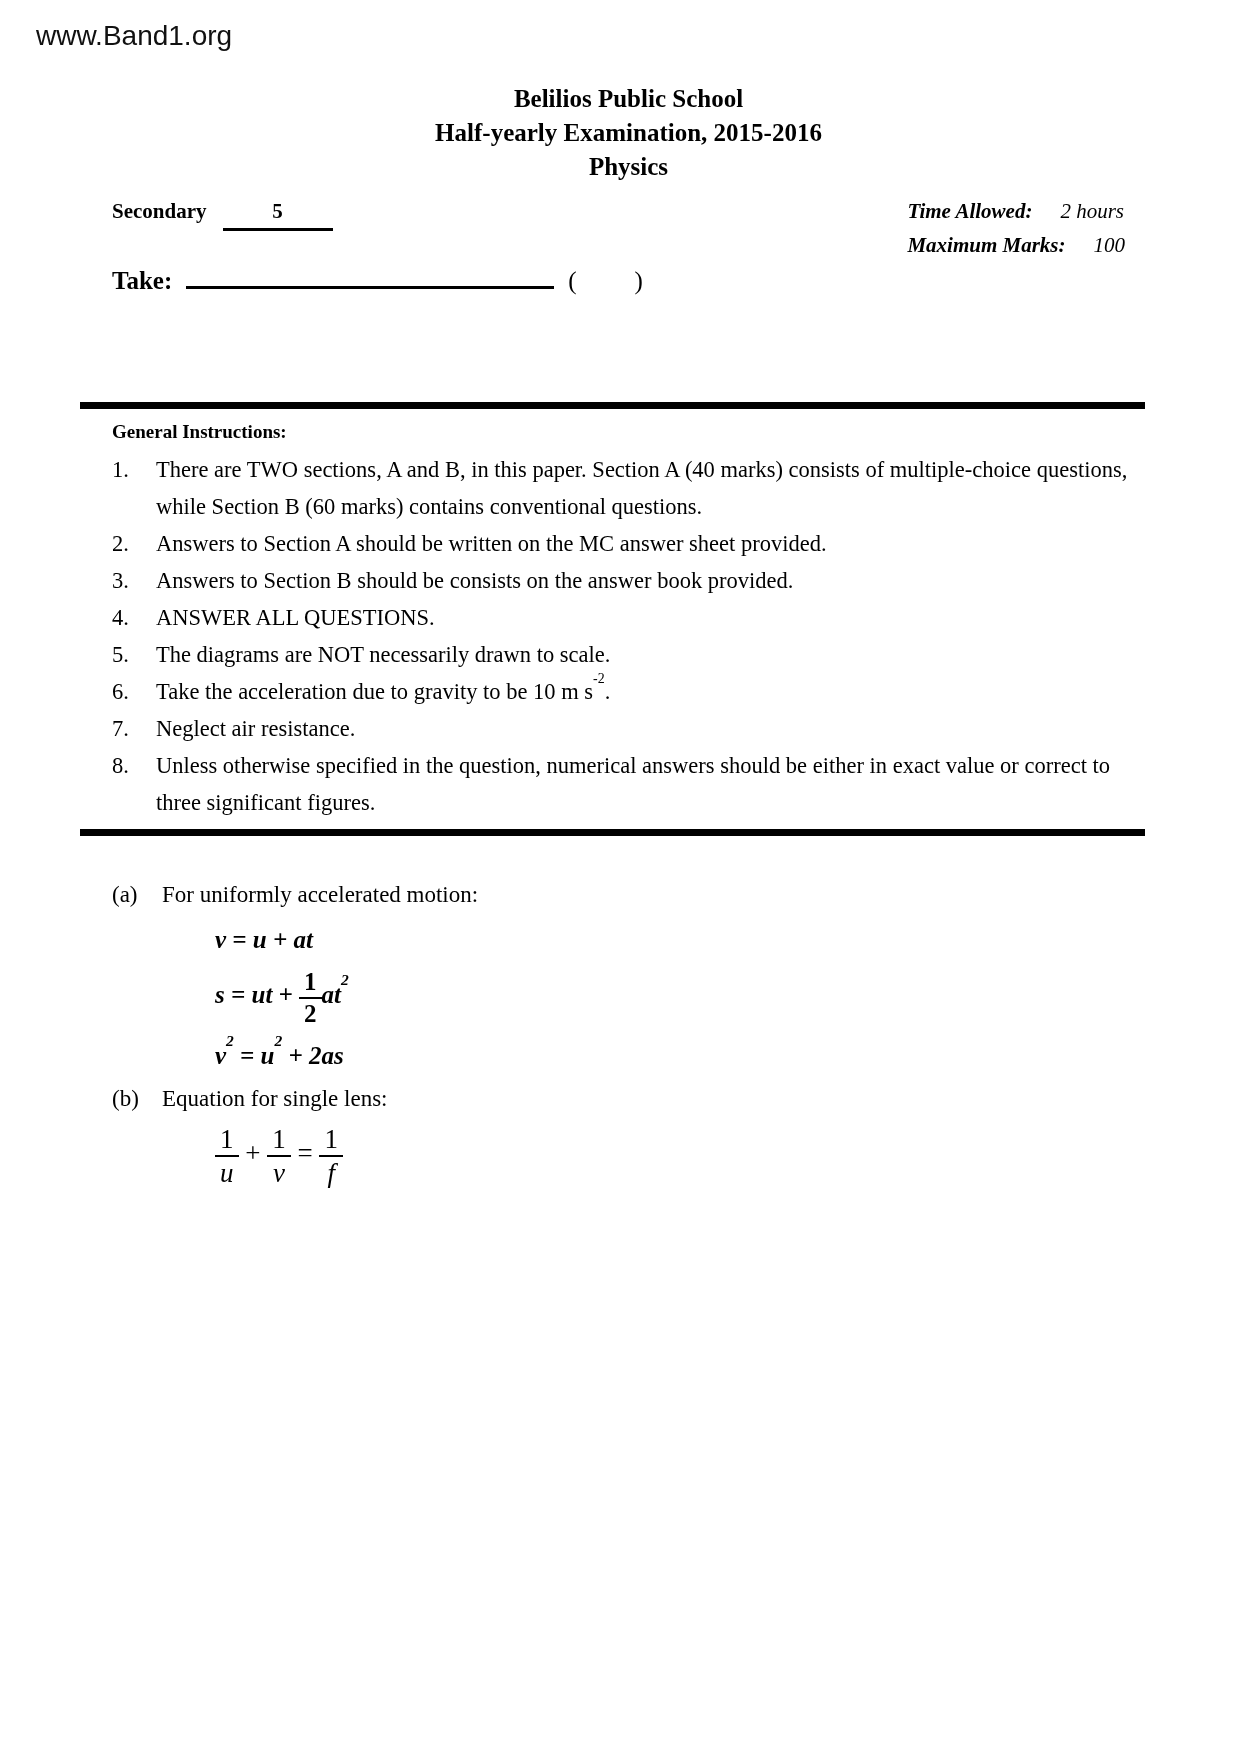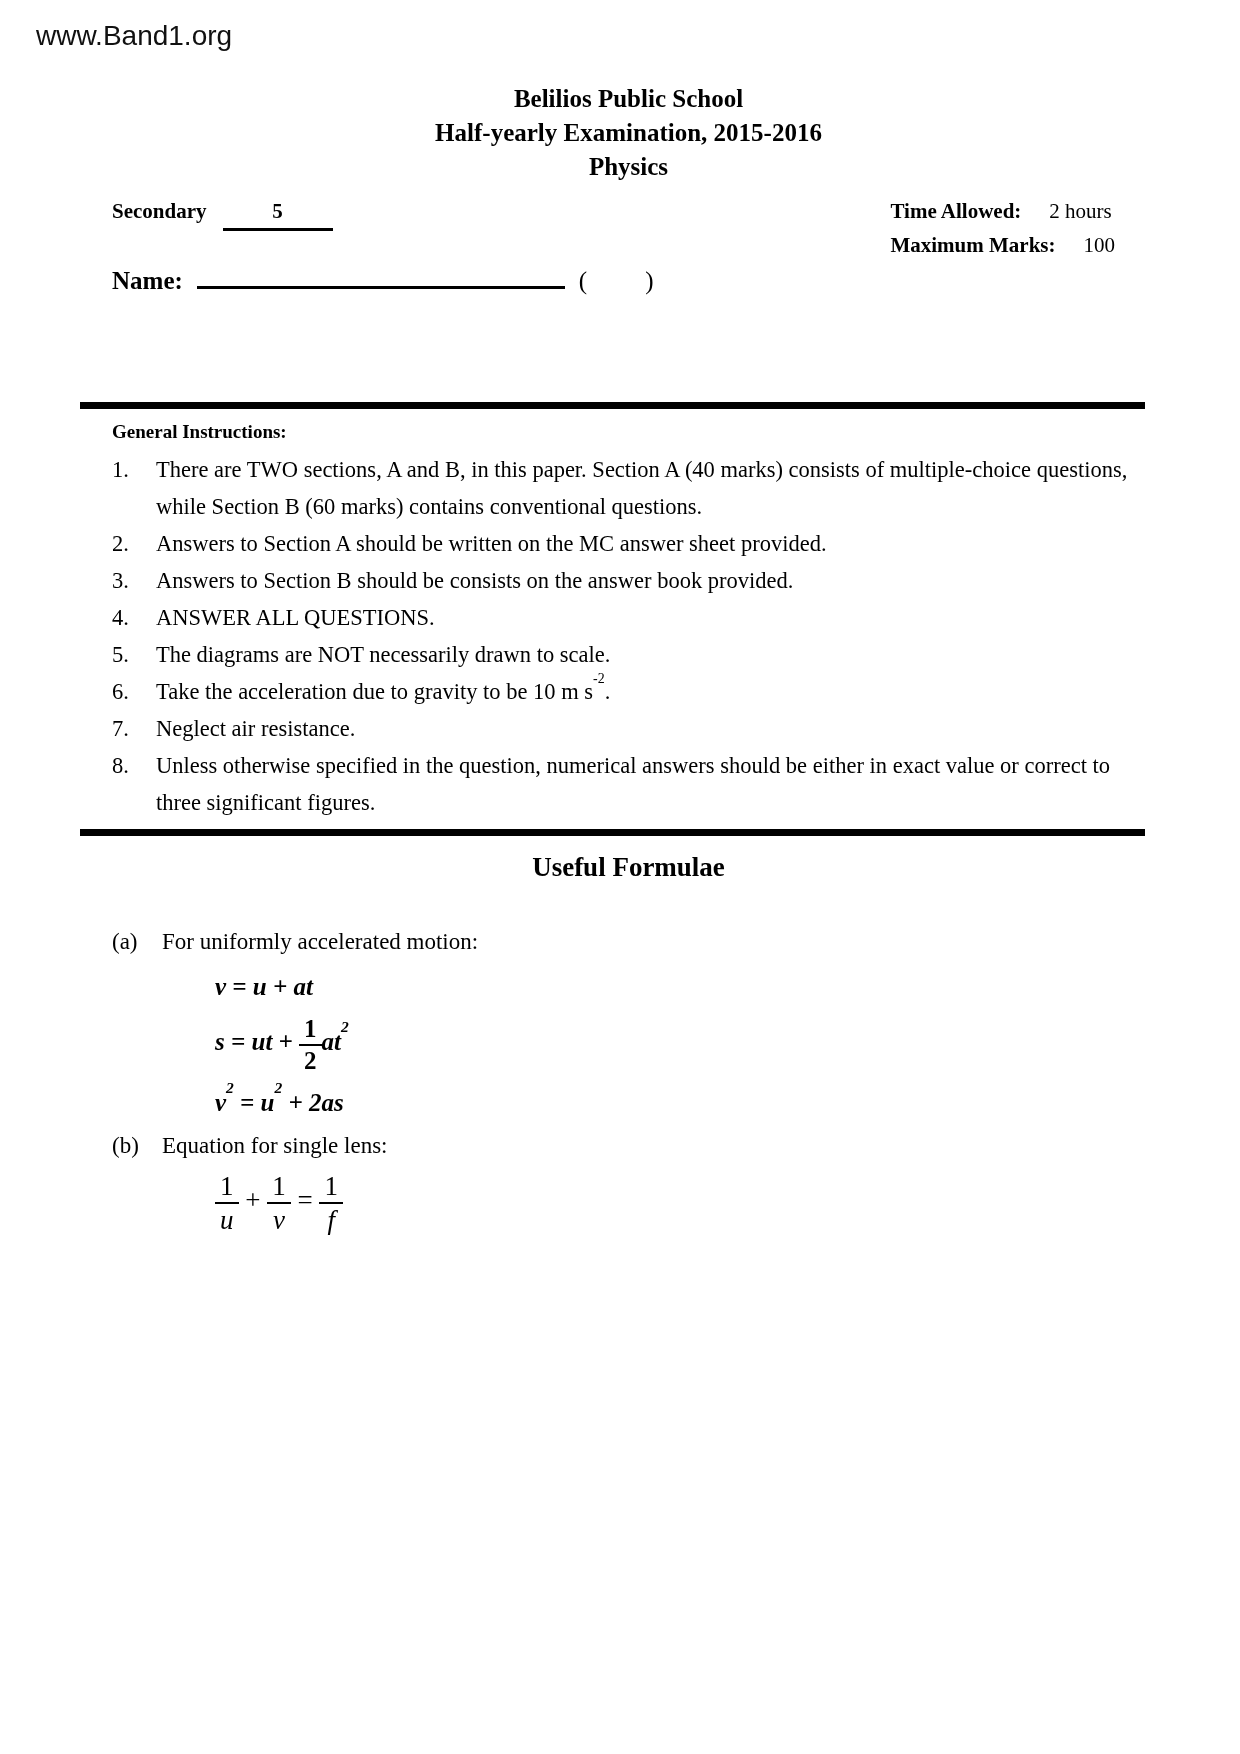--- a/index.html
+++ b/index.html
@@ -41,21 +41,21 @@
   }
   .bold { font-weight: bold; }
   .blank-class {
     display: inline-block;
     width: 110px;
     border-bottom: 3px solid #000;
     text-align: center;
     font-weight: bold;
     margin-left: 16px;
   }
-  .meta-right { margin-right: 30px; }
+  .meta-right { margin-right: 20px; font-style: italic; }
   .meta-right .value { margin-left: 28px; }
 
   .name-row { margin-top: 0px; font-size: 25px; line-height: 34px; }
   .blank-name {
     display: inline-block;
     width: 368px;
     height: 24px;
     border-bottom: 3px solid #000;
     margin-left: 14px;
     vertical-align: baseline;
@@ -129,21 +129,21 @@
         <div>
           <span class="bold">Time Allowed:</span><span class="value">2 hours</span>
         </div>
         <div>
           <span class="bold">Maximum Marks:</span><span class="value">100</span>
         </div>
       </div>
     </div>
 
     <div class="name-row">
-      <span class="bold">Name:</span><span class="blank-name"></span><span class="parens"><span>(</span><span class="paren-gap"></span><span>)</span></span>
+      <span class="bold">Take:</span><span class="blank-name"></span><span class="parens"><span>(</span><span class="paren-gap"></span><span>)</span></span>
     </div>
 
     <div class="rule rule-1"></div>
 
     <div class="instr-heading">General Instructions:</div>
     <div class="instr-list" id="instr-list">
         <div class="instr-item">
           <span class="num">1.</span>
           <span class="body"><span class="tok-t">There are </span><span class="tok-t b">TWO</span><span class="tok-t"> sections, A and B, in this paper. Section A (40 marks) consists of multiple-choice questions, while Section B (60 marks) contains conventional questions.</span></span>
         </div>
@@ -172,21 +172,20 @@
           <span class="body"><span class="tok-t">Neglect air resistance.</span></span>
         </div>
         <div class="instr-item">
           <span class="num">8.</span>
           <span class="body"><span class="tok-t">Unless otherwise specified in the question, numerical answers should be either in exact value or correct to </span><span class="tok-t b">three significant figures</span><span class="tok-t">.</span></span>
         </div>
       </div>
 
     <div class="rule rule-2"></div>
 
-    <div class="uf-heading">Useful Formulae</div>
     <div id="formula-sections">
         <div class="formula-section f-accel fs-a">
           <div class="fs-row">
             <span class="flabel">(a)</span>
             <span class="ftitle">For uniformly accelerated motion:</span>
           </div>
           <div class="f-lines">
             <div class="f-line"><span class="tok-t">v = u + at</span></div>
             <div class="f-line"><span class="tok-t">s = ut + </span><span class="frac"><span class="num">1</span><span class="den">2</span></span><span class="tok-t">at</span><sup class="s">2</sup></div>
             <div class="f-line"><span class="tok-t">v</span><sup class="s">2</sup><span class="tok-t"> = u</span><sup class="s">2</sup><span class="tok-t"> + 2as</span></div>

